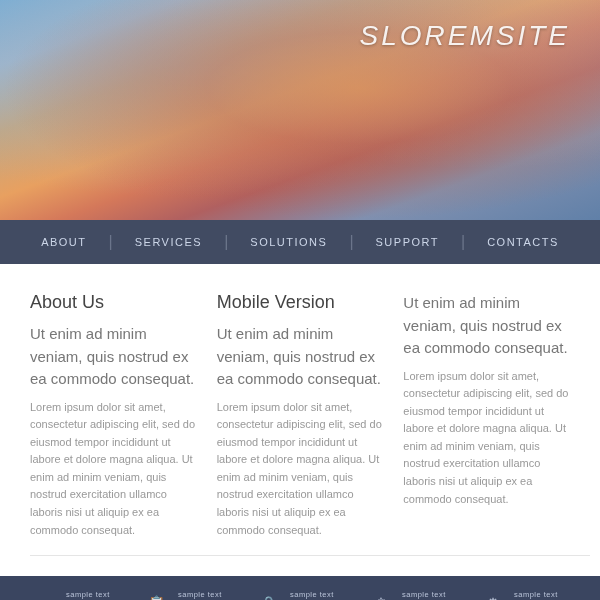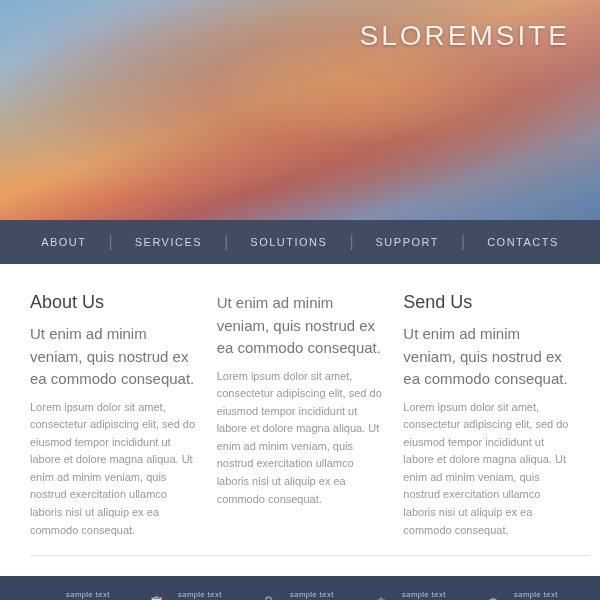--- a/index.html
+++ b/index.html
@@ -5,20 +5,21 @@
     * { margin: 0; padding: 0; box-sizing: border-box; }
     body { width: 600px; height: 600px; overflow: hidden; font-family: Arial, sans-serif; background: #fff; }
 
     
     .hero {
       width: 600px;
       height: 220px;
       position: relative;
       overflow: hidden;
       background: linear-gradient(160deg, #7bafd4 0%, #a0b8cc 15%, #c4a882 30%, #e8a060 45%, #d4785a 55%, #b06060 65%, #8090b0 80%, #6080a8 100%);
+      font-style: italic;
     }
     .hero::before {
       content: '';
       position: absolute;
       top: 0; left: 0; right: 0; bottom: 0;
       background: radial-gradient(ellipse at 60% 40%, rgba(220,140,80,0.7) 0%, rgba(200,100,60,0.4) 30%, transparent 70%),
                   radial-gradient(ellipse at 30% 30%, rgba(150,170,200,0.5) 0%, transparent 60%),
                   radial-gradient(ellipse at 80% 20%, rgba(180,200,220,0.4) 0%, transparent 50%);
     }
     .hero-title {
@@ -196,25 +197,25 @@
 </nav>
 
 <div class="content">
   <div class="content-grid">
     <div class="content-col">
       <h2>About Us</h2>
       <p class="lead-text">Ut enim ad minim veniam, quis nostrud ex ea commodo consequat.</p>
       <p class="body-text">Lorem ipsum dolor sit amet, consectetur adipiscing elit, sed do eiusmod tempor incididunt ut labore et dolore magna aliqua. Ut enim ad minim veniam, quis nostrud exercitation ullamco laboris nisi ut aliquip ex ea commodo consequat.</p>
     </div>
     <div class="content-col">
+      <h2>Mobile Version</h2>
       <p class="lead-text">Ut enim ad minim veniam, quis nostrud ex ea commodo consequat.</p>
       <p class="body-text">Lorem ipsum dolor sit amet, consectetur adipiscing elit, sed do eiusmod tempor incididunt ut labore et dolore magna aliqua. Ut enim ad minim veniam, quis nostrud exercitation ullamco laboris nisi ut aliquip ex ea commodo consequat.</p>
     </div>
     <div class="content-col">
-      <h2>Send Us</h2>
       <p class="lead-text">Ut enim ad minim veniam, quis nostrud ex ea commodo consequat.</p>
       <p class="body-text">Lorem ipsum dolor sit amet, consectetur adipiscing elit, sed do eiusmod tempor incididunt ut labore et dolore magna aliqua. Ut enim ad minim veniam, quis nostrud exercitation ullamco laboris nisi ut aliquip ex ea commodo consequat.</p>
     </div>
   </div>
   <div class="content-divider"></div>
 </div>
 
 <div class="footer-icons">
   <div class="footer-icon-item">
     <div class="footer-icon-box">☁</div>

